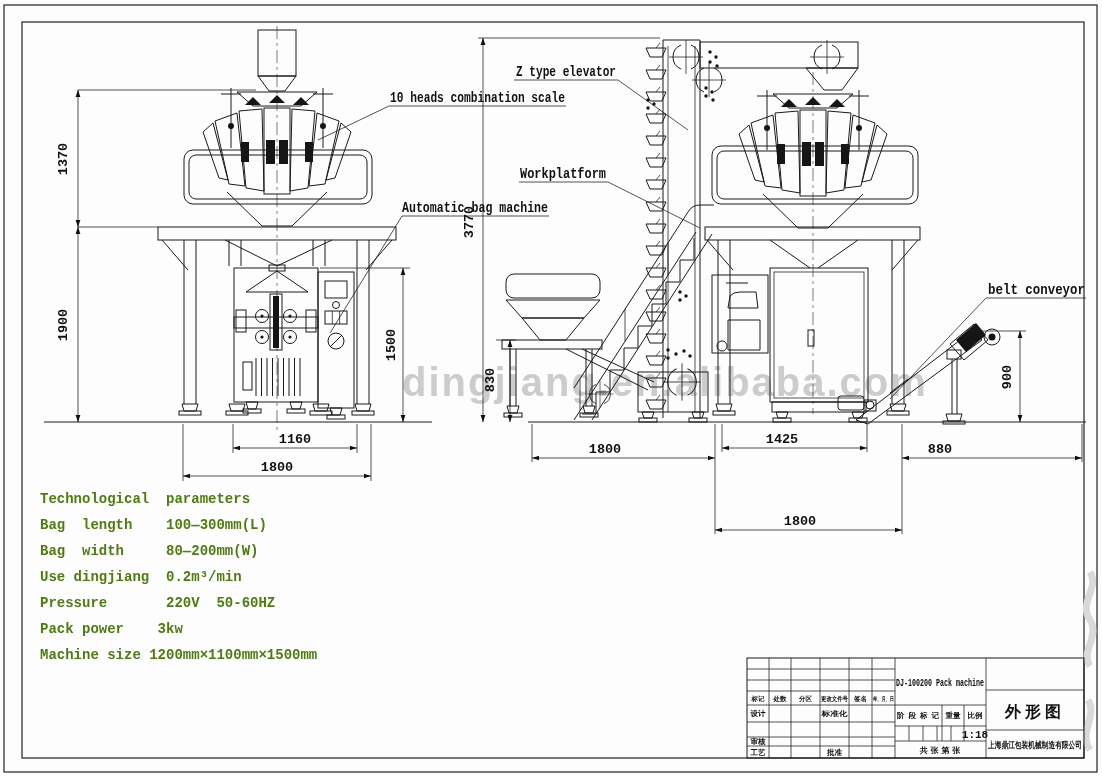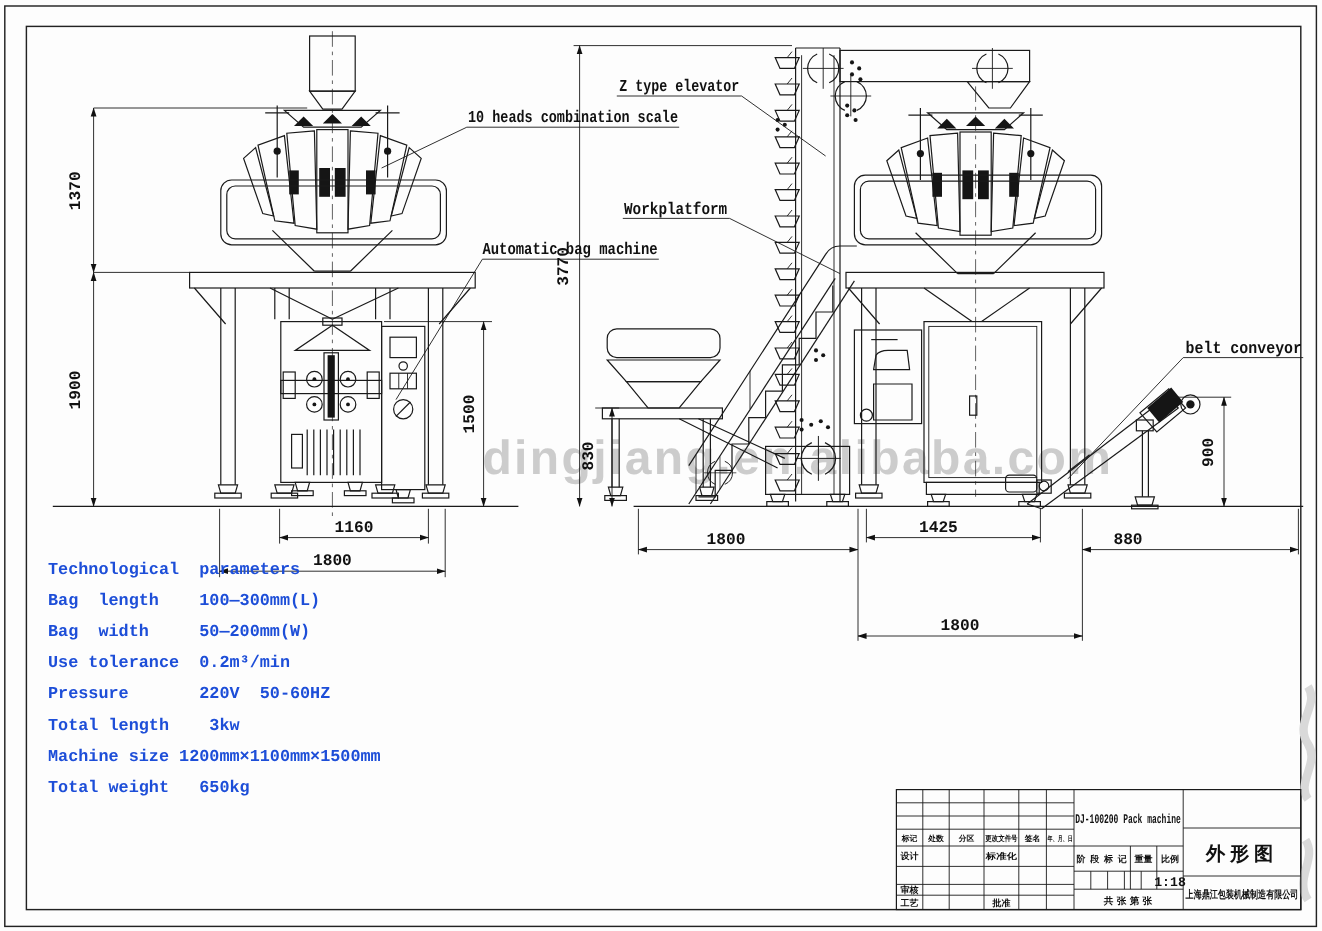--- a/index.html
+++ b/index.html
@@ -1,21 +1,21 @@
 <!DOCTYPE html>
 <html><head>
 <meta charset="utf-8">
 <style>
   html,body{margin:0;padding:0;background:#ffffff;}
   .sheet{position:relative;width:1102px;height:776px;background:#fdfdfd;overflow:hidden;
          font-family:"Liberation Sans",sans-serif;}
   .watermark{position:absolute;left:402px;top:360px;z-index:0;
              font:bold 40px "Liberation Sans",sans-serif;letter-spacing:2px;color:#cccccc;white-space:nowrap;}
   svg.draw{position:absolute;left:0;top:0;z-index:1;}
-  .params{position:absolute;left:40px;top:462px;z-index:2;color:#1d4ed8;}
+  .params{position:absolute;left:40px;top:486px;z-index:2;color:#4d7c0f;}
   .pline{white-space:pre;font:bold 14px "Liberation Mono","DejaVu Sans Mono",monospace;
          height:26px;line-height:26px;}
   
   .ln{stroke:#1a1a1a;stroke-width:1;fill:none;}
   .thin{stroke:#1a1a1a;stroke-width:.75;fill:none;}
   .fr{stroke:#222;stroke-width:1.2;fill:none;}
   .f{fill:#151515;stroke:none;}
   .cl{stroke:#444;stroke-width:.7;fill:none;stroke-dasharray:13 4 3 4;}
   .wmk{stroke:#d9d9d9;stroke-width:7;fill:none;}
   text{fill:#111;}
@@ -368,21 +368,20 @@
       <text class="tb" x="834.5" y="716" text-anchor="middle" font-size="7" font-weight="bold" textLength="26" lengthAdjust="spacingAndGlyphs">标准化</text>
       <text class="tb" x="758" y="744" text-anchor="middle" font-size="7.5" font-weight="bold">审核</text>
       <text class="tb" x="758" y="755" text-anchor="middle" font-size="7.5" font-weight="bold">工艺</text>
       <text class="tb" x="834.5" y="755" text-anchor="middle" font-size="7.5" font-weight="bold">批准</text>
     </g>
   </svg>
 
   <div class="params">
     <div class="pline">Technological  parameters</div>
     <div class="pline">Bag  length    100—300mm(L)</div>
-    <div class="pline">Bag  width     50—200mm(W)</div>
-    <div class="pline">Use tolerance  0.2m³/min</div>
+    <div class="pline">Bag  width     80—200mm(W)</div>
+    <div class="pline">Use dingjiang  0.2m³/min</div>
     <div class="pline">Pressure       220V  50-60HZ</div>
-    <div class="pline">Total length    3kw</div>
+    <div class="pline">Pack power    3kw</div>
     <div class="pline">Machine size 1200mm×1100mm×1500mm</div>
-    <div class="pline">Total weight   650kg</div>
   </div>
 
 </div>
 
 </body></html>

